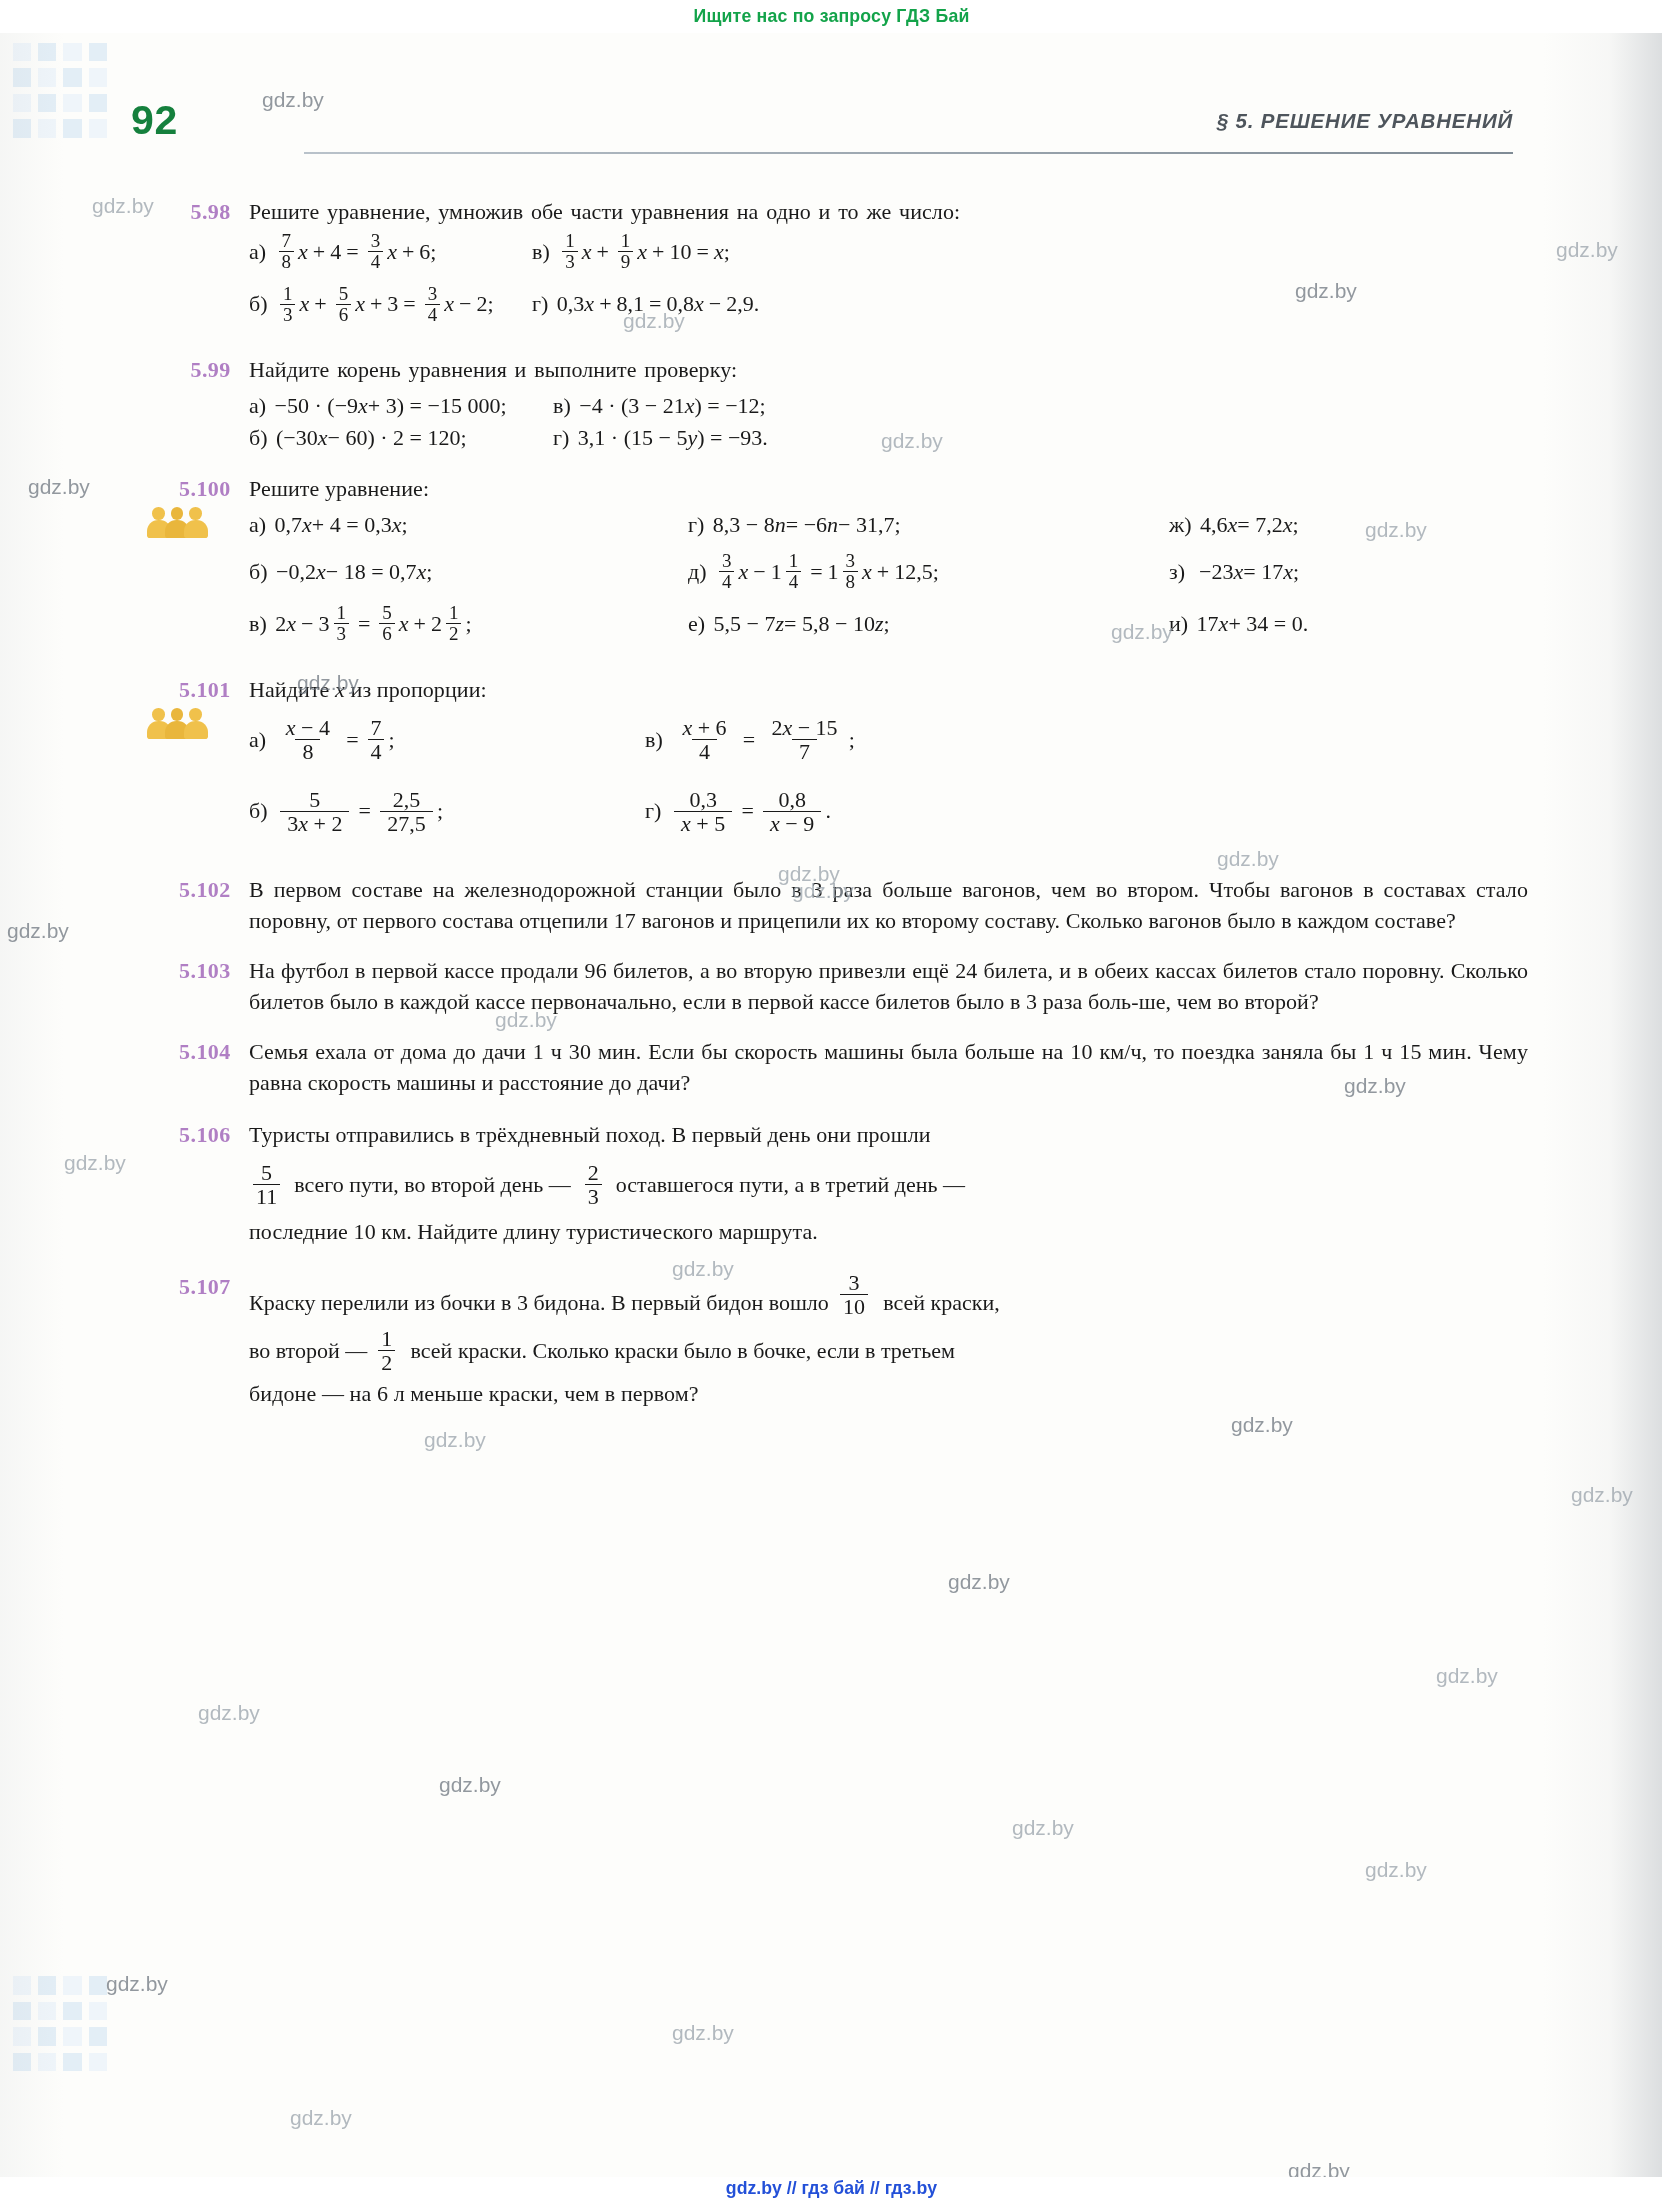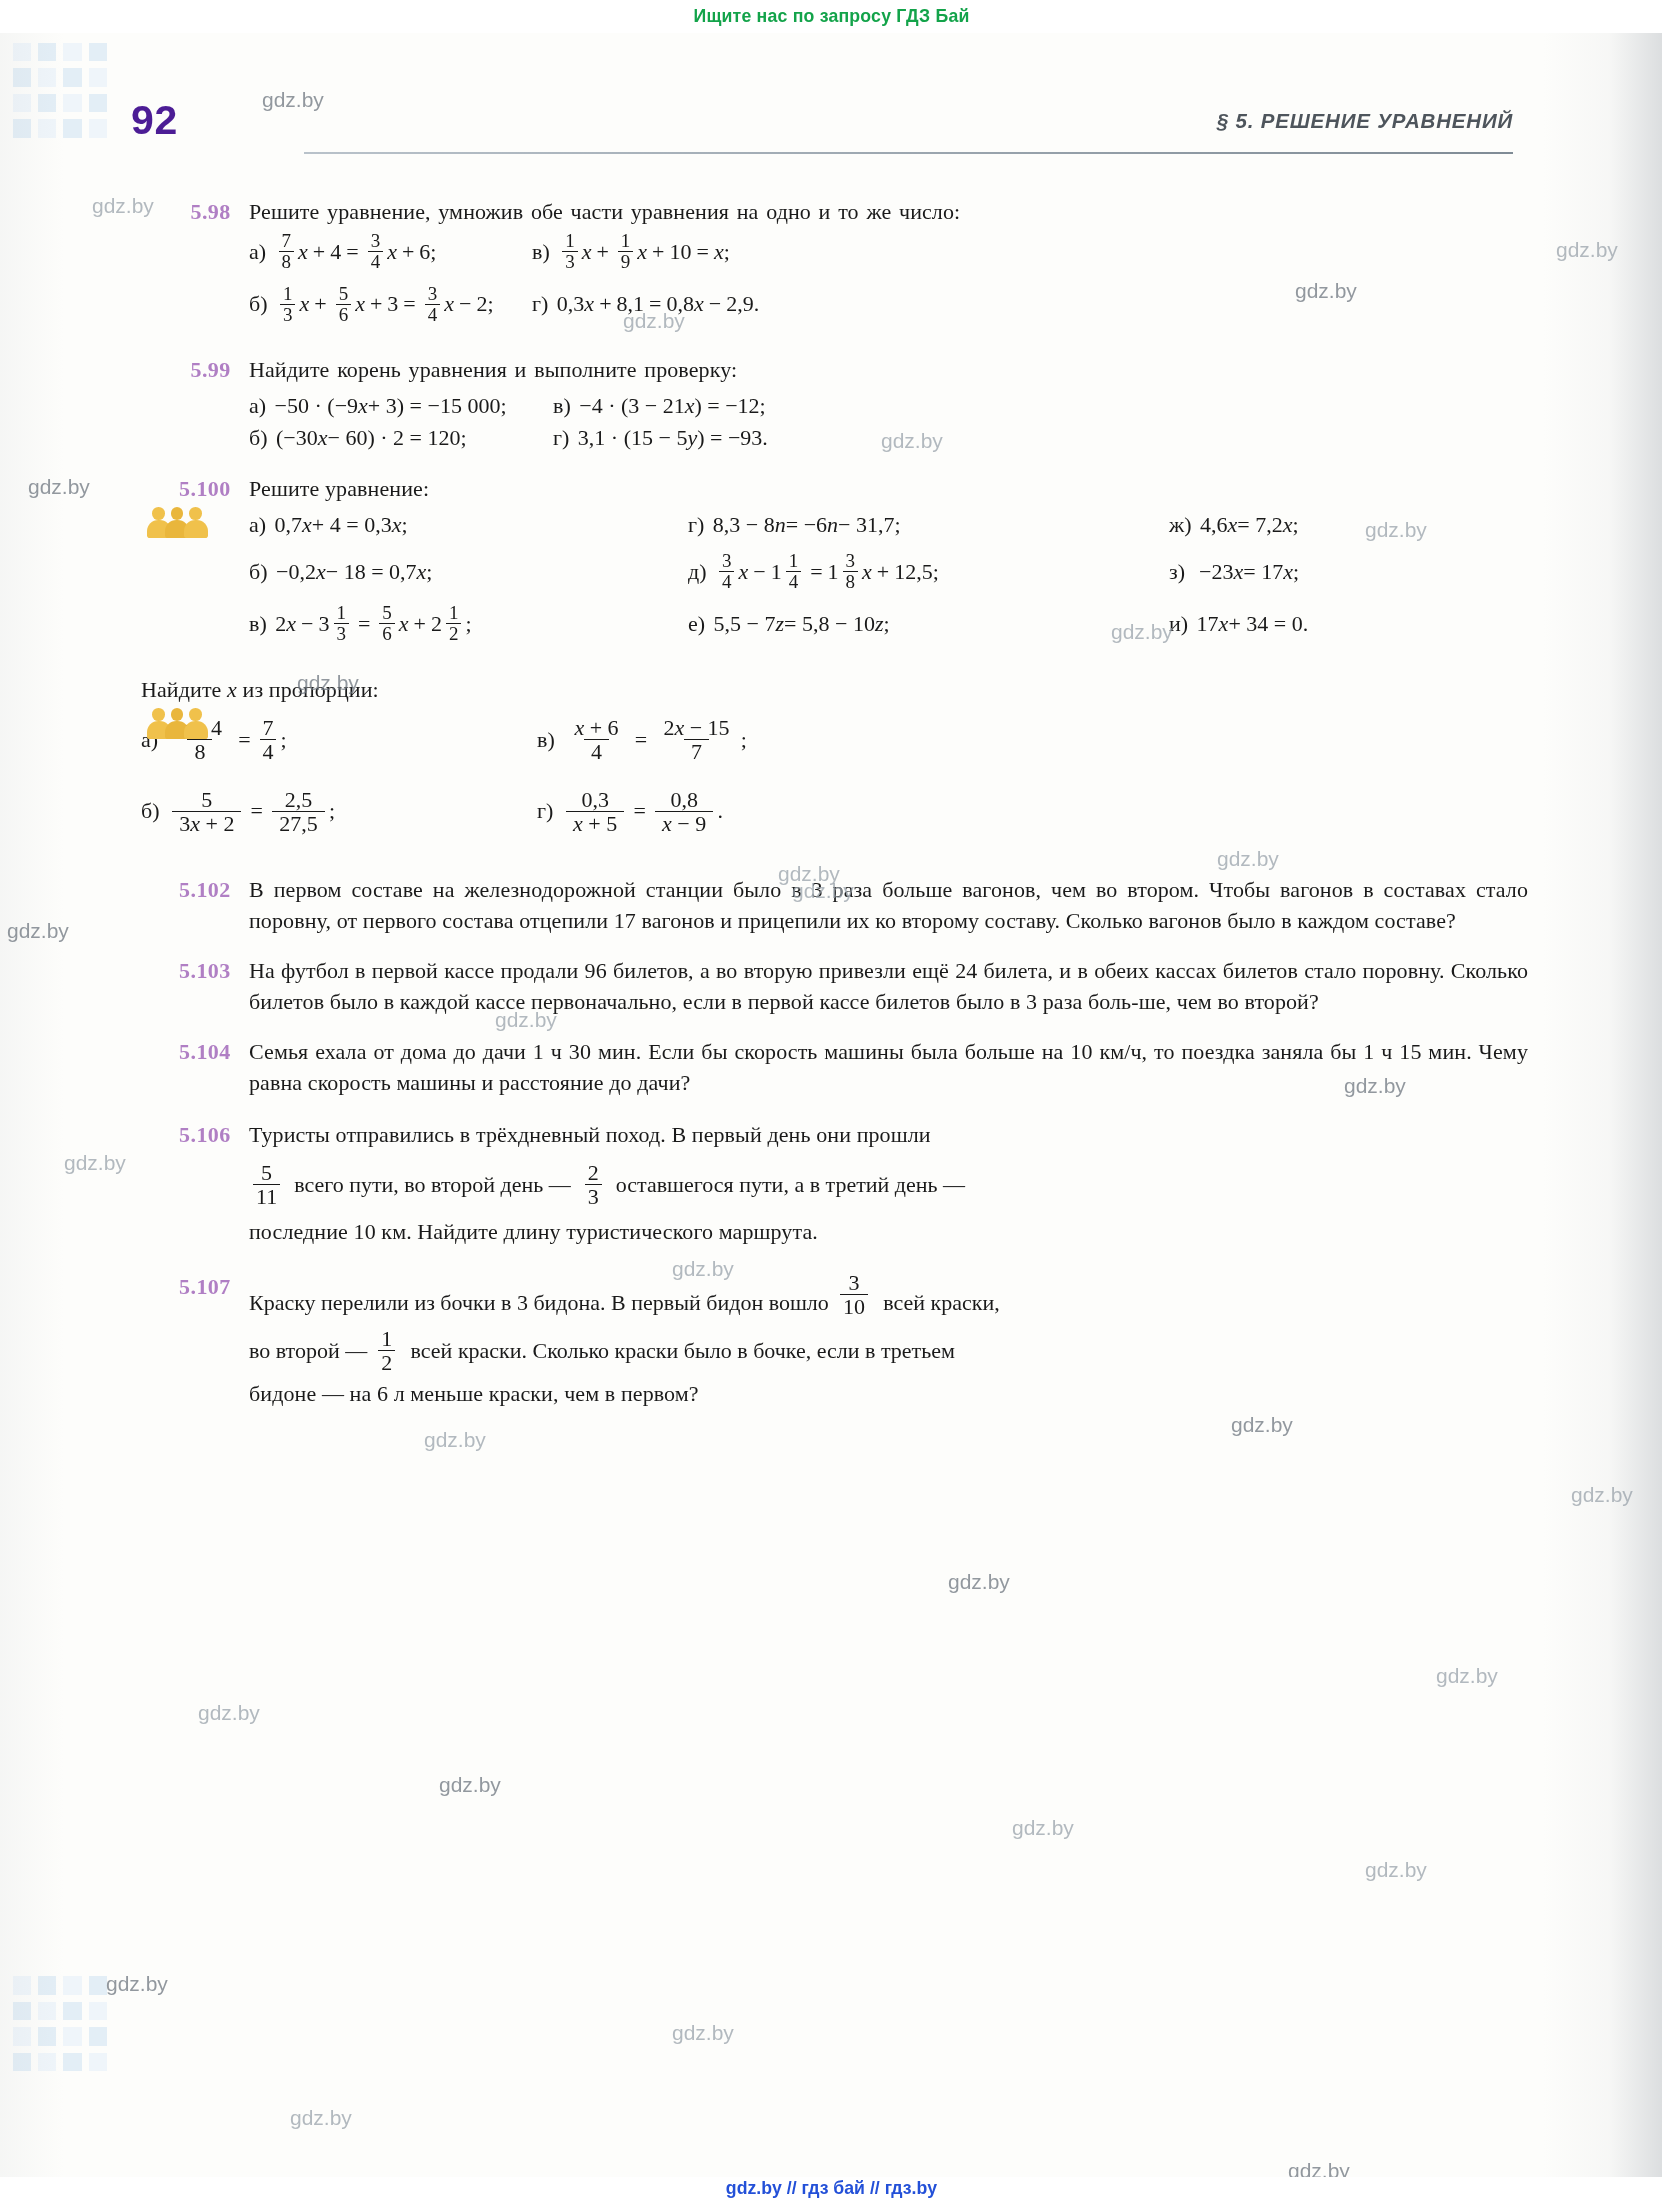--- a/index.html
+++ b/index.html
@@ -75,21 +75,21 @@
   .deco.tl { top: 10px; left: 12.7px; grid-template-columns: repeat(4, 18.4px); }
   .deco.bl { bottom: 106px; left: 12.7px; grid-template-columns: repeat(4, 18.4px); }
 
   
   .page-number {
     position: absolute;
     top: 64px; left: 131px;
     font-family: "Liberation Sans", sans-serif;
     font-size: 41px;
     font-weight: bold;
-    color: #4c1d95;
+    color: #15803d;
     letter-spacing: 0.7px;
   }
   .header-title {
     position: absolute;
     top: 76px; right: 150px;
     font-family: "Liberation Sans", sans-serif;
     font-style: italic;
     font-weight: bold;
     font-size: 20.5px;
     letter-spacing: 0.8px;
@@ -421,20 +421,21 @@
             </div>
             <div class="cell">
               <span class="lbl">и)</span> 17<span class="it">x</span> + 34 = 0.
             </div>
           </div>
         </div>
       </div>
     </div>
 
     <div class="task">
+      <div class="task-num">5.101</div>
       <div class="pair-icon">
         <span class="p1"></span>
           <span class="p2"></span>
           <span class="p3"></span>
       </div>
       <div class="task-body">
         <div class="stmt">Найдите <span class="it">x</span> из пропорции:</div>
         <div class="items">
           <div class="row" style="margin-top:7px">
             <div class="cell" style="width:396px">

